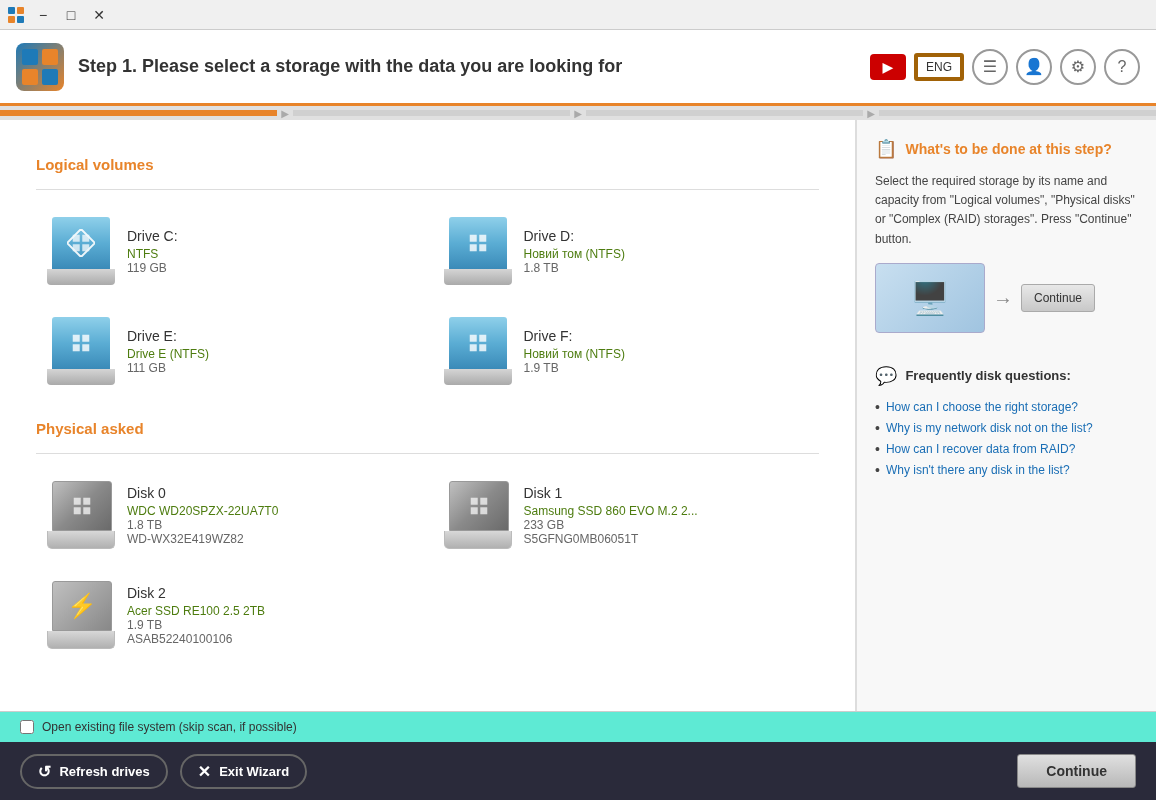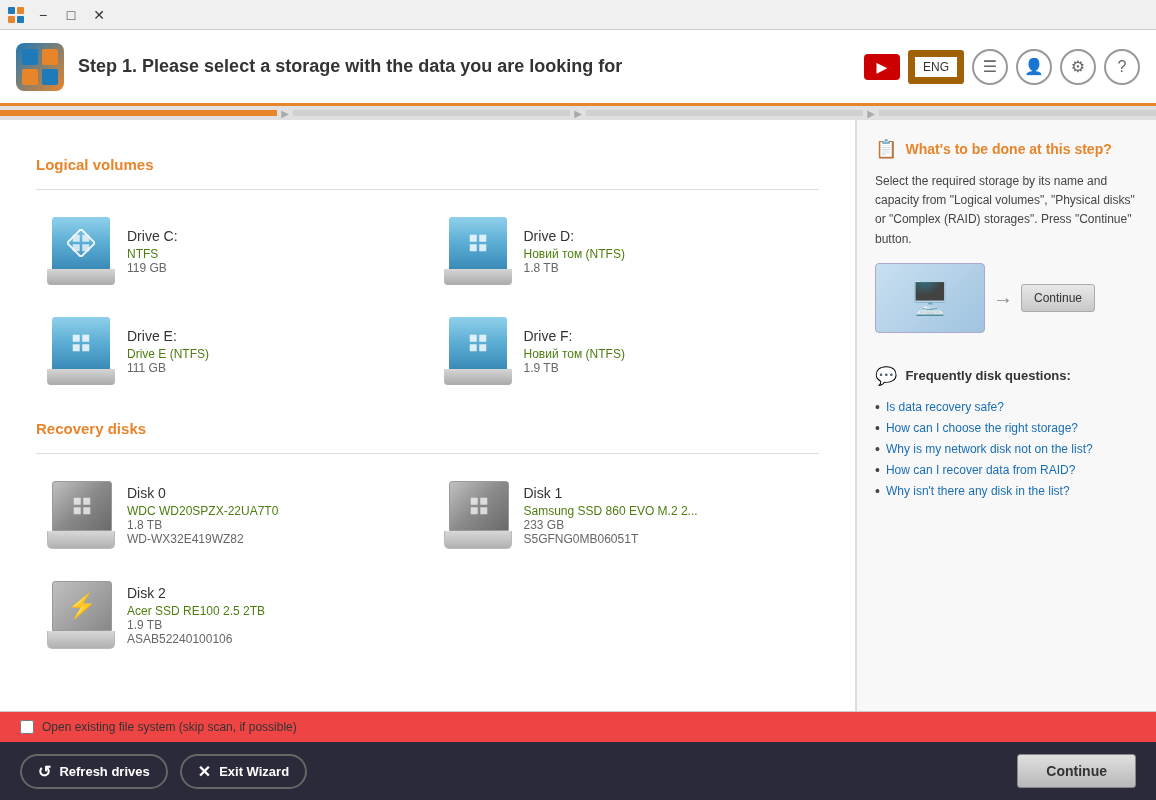--- a/index.html
+++ b/index.html
@@ -43,21 +43,21 @@
     }
     .top-bar-title { font-size: 18px; color: #333; flex: 1; }
     .top-bar-title span { font-weight: bold; }
     .top-bar-actions { display: flex; align-items: center; gap: 8px; }
     .yt-btn {
       background: #cc0000; color: white; border: none; border-radius: 4px;
       width: 36px; height: 26px; cursor: pointer; font-size: 14px;
       display: flex; align-items: center; justify-content: center;
     }
     .lang-btn {
-      background: transparent; border: 7px solid #a16207; padding: 3px 8px;
+      background: transparent; border: 4px solid #a16207; padding: 3px 8px;
       border-radius: 3px; cursor: pointer; font-size: 12px; color: #333;
     }
     .icon-btn {
       width: 36px; height: 36px; border-radius: 50%; border: 2px solid #999;
       background: transparent; cursor: pointer;
       display: flex; align-items: center; justify-content: center;
       font-size: 16px; color: #666;
     }
 
     
@@ -181,21 +181,21 @@
 
     
     .section-divider {
       border: none;
       border-top: 1px solid #ddd;
       margin: 8px 0 16px;
     }
 
     
     .checkbox-area {
-      background: #ef4444;
+      background: #5eead4;
       border-top: 1px solid #ccc;
       padding: 8px 20px;
       display: flex;
       align-items: center;
       gap: 8px;
     }
     .checkbox-area input[type=checkbox] { width: 14px; height: 14px; }
     .checkbox-label { font-size: 12px; color: #333; }
 
     
@@ -433,21 +433,21 @@
         </div>
         <div class="drive-info">
           <div class="drive-name">Drive F:</div>
           <div class="drive-fs">Новий том (NTFS)</div>
           <div class="drive-size">1.9 TB</div>
         </div>
       </div>
 
     </div>
 
-    <div class="section-title">Recovery disks</div>
+    <div class="section-title">Physical asked</div>
     <hr class="section-divider">
 
     <div class="drives-grid">
 
       <div class="drive-item">
         <div class="phys-icon-wrapper">
           <div class="phys-icon-top">
             <svg width="30" height="28" viewBox="0 0 88 88">
               <rect x="18" y="18" width="22" height="22" fill="white" opacity="0.7"></rect>
               <rect x="48" y="18" width="22" height="22" fill="white" opacity="0.7"></rect>
@@ -520,23 +520,20 @@
         <button class="continue-btn-small">Continue</button>
       </div>
     </div>
 
     <div class="faq-section">
       <div class="faq-title">
         <span style="font-size:18px;">💬</span>
         <span>Frequently disk questions:</span>
       </div>
       <ul class="faq-list">
-        <li>
-            <span>Is data recovery safe?</span>
-          </li>
         <li>
             <span>How can I choose the right storage?</span>
           </li>
         <li>
             <span>Why is my network disk not on the list?</span>
           </li>
         <li>
             <span>How can I recover data from RAID?</span>
           </li>
         <li>

